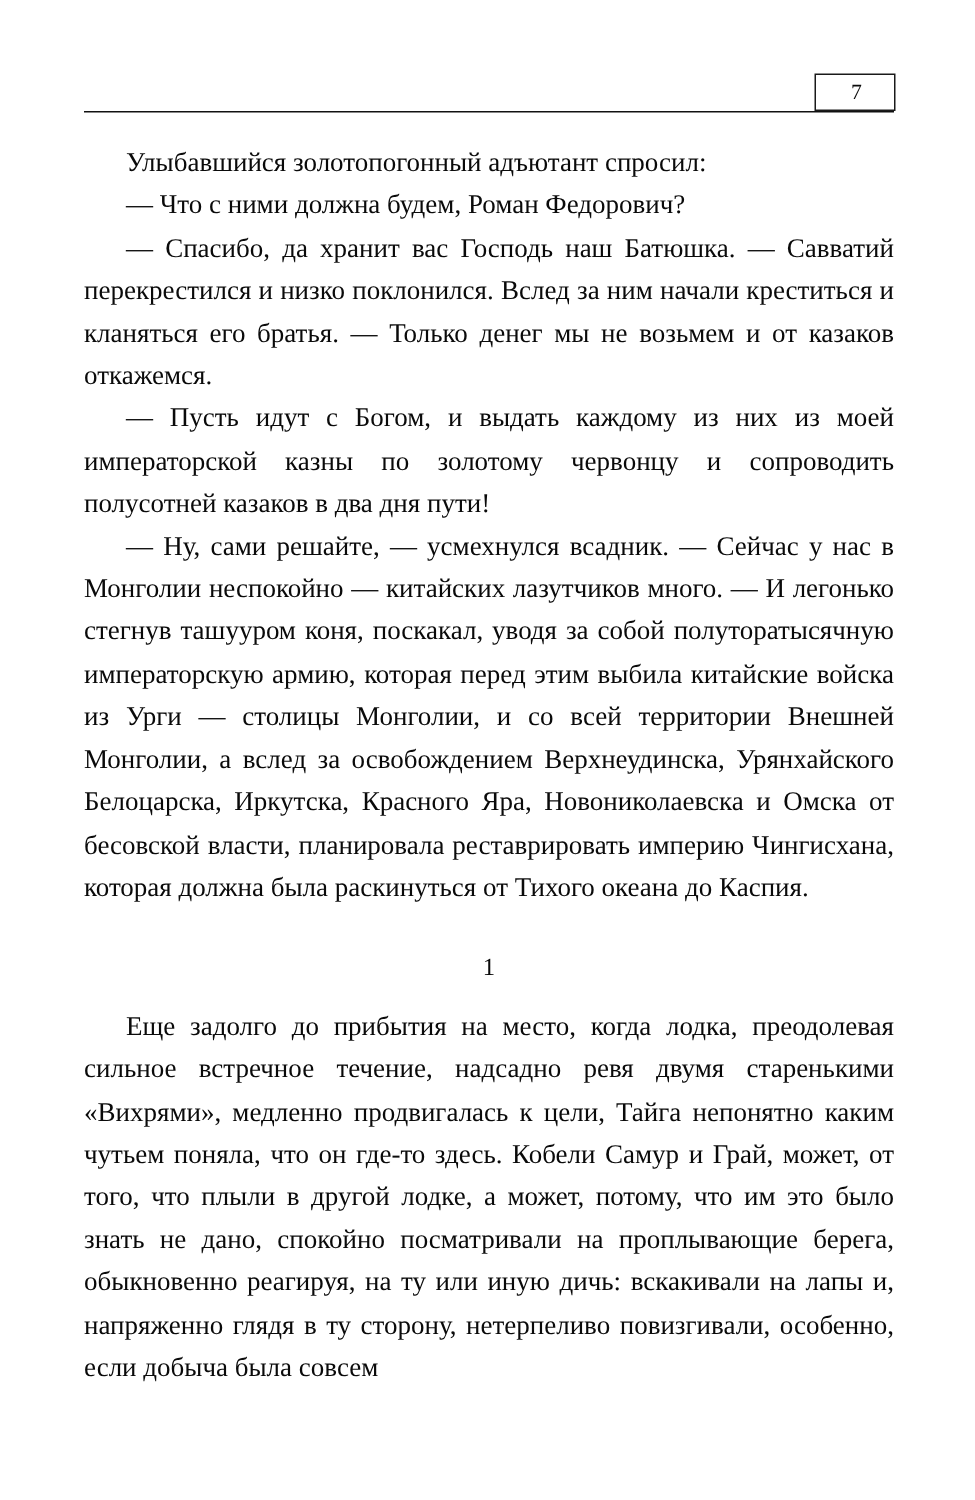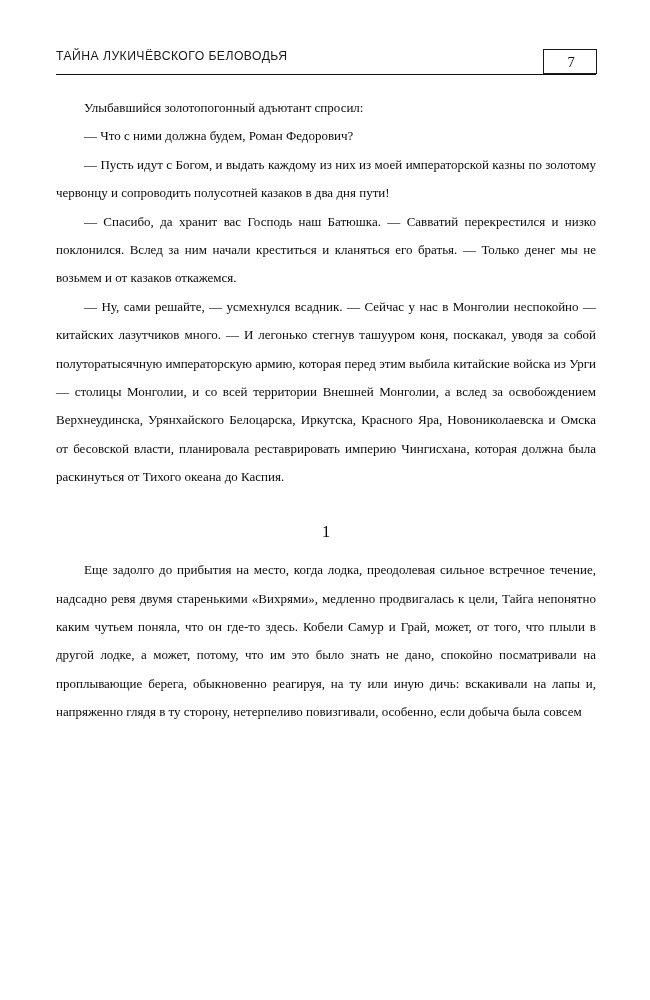--- a/index.html
+++ b/index.html
@@ -78,21 +78,21 @@
     left: 56px;
     top: 94px;
     width: 540px;
   }
 
   p.body-par {
     margin: 0;
     text-align: justify;
     text-justify: inter-word;
     text-indent: 28px;
-    font-size: 13px;
+    font-size: 18px;
     line-height: 28.4px;
     hyphens: manual;
     -webkit-hyphens: manual;
   }
 
   p.body-par + p.body-par {
     margin-top: 0;
   }
 
   .chapter-number {
@@ -104,32 +104,31 @@
     padding-top: 26px;
     padding-bottom: 10px;
   }
 </style>
 </head>
 <body>
 
 <div class="page">
 
   <div class="running-head">
-    <div class="running-head-title">ТАЙНА ЛУКИЧЁВСКОГО БЕЛОВОДЬЯ</div>
     <div class="head-rule"></div>
     <div class="folio-box">
       <div class="folio-number">7</div>
     </div>
   </div>
 
   <div class="textblock">
     <p class="body-par">Улыбавшийся золотопогонный адъютант спросил:</p>
     <p class="body-par">— Что с ними должна будем, Роман Федорович?</p>
+    <p class="body-par">— Спасибо, да хранит вас Господь наш Батюшка. — Савватий перекрестился и низко поклонился. Вслед за ним начали креститься и кланяться его братья. — Только денег мы не возьмем и от казаков откажемся.</p>
     <p class="body-par">— Пусть идут с Богом, и выдать каждому из них из моей императорской казны по золотому червонцу и сопроводить полусотней казаков в два дня пути!</p>
-    <p class="body-par">— Спасибо, да хранит вас Господь наш Батюшка. — Савватий перекрестился и низко поклонился. Вслед за ним начали креститься и кланяться его братья. — Только денег мы не возьмем и от казаков откажемся.</p>
     <p class="body-par">— Ну, сами решайте, — усмехнулся всадник. — Сейчас у нас в Монголии неспокойно — китайских лазутчиков много. — И легонько стегнув ташууром коня, поскакал, уводя за собой полуторатысячную императорскую армию, которая перед этим выбила китайские войска из Урги — столицы Монголии, и со всей территории Внешней Монголии, а вслед за освобождением Верхнеудинска, Урянхайского Белоцарска, Иркутска, Красного Яра, Новониколаевска и Омска от бесовской власти, планировала реставрировать империю Чингисхана, которая должна была раскинуться от Тихого океана до Каспия.</p>
 
     <p class="chapter-number">1</p>
 
     <p class="body-par">Еще задолго до прибытия на место, когда лодка, преодолевая сильное встречное течение, надсадно ревя двумя старенькими «Вихрями», медленно продвигалась к цели, Тайга непонятно каким чутьем поняла, что он где-то здесь. Кобели Самур и Грай, может, от того, что плыли в другой лодке, а может, потому, что им это было знать не дано, спокойно посматривали на проплывающие берега, обыкновенно реагируя, на ту или иную дичь: вскакивали на лапы и, напряженно глядя в ту сторону, нетерпеливо повизгивали, особенно, если добыча была совсем</p>
   </div>
 
 </div>
 
 </body></html>

